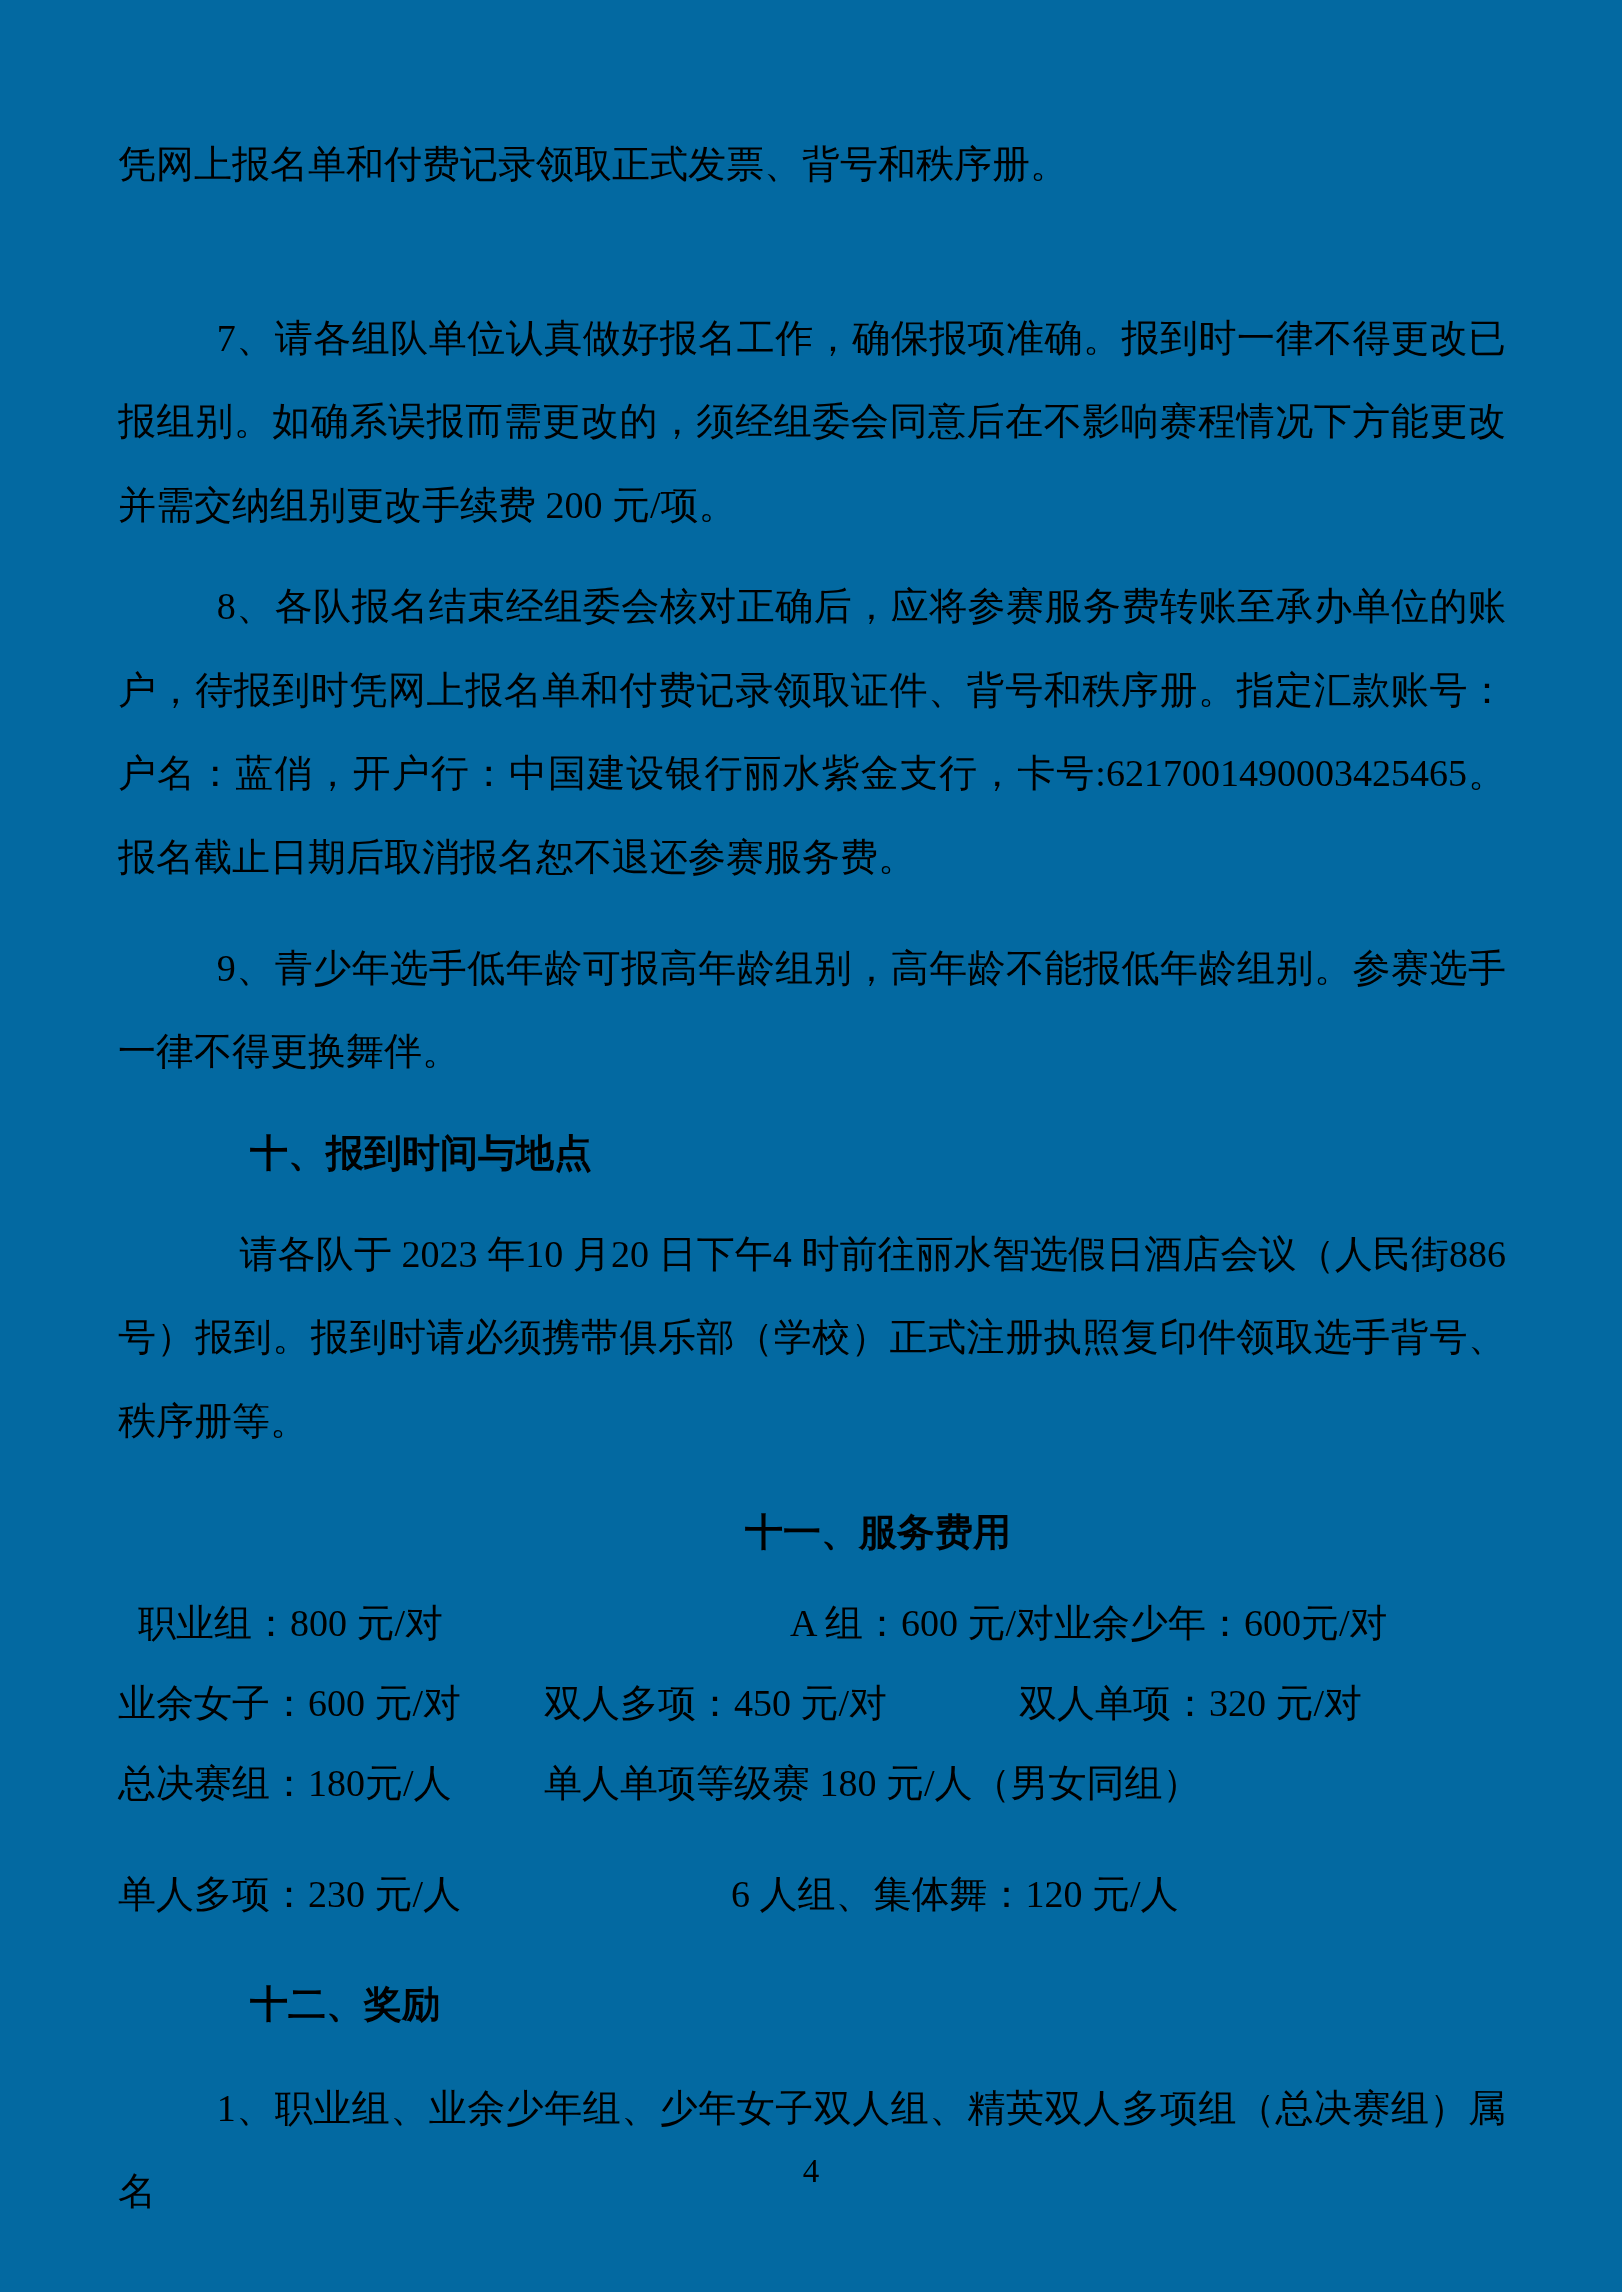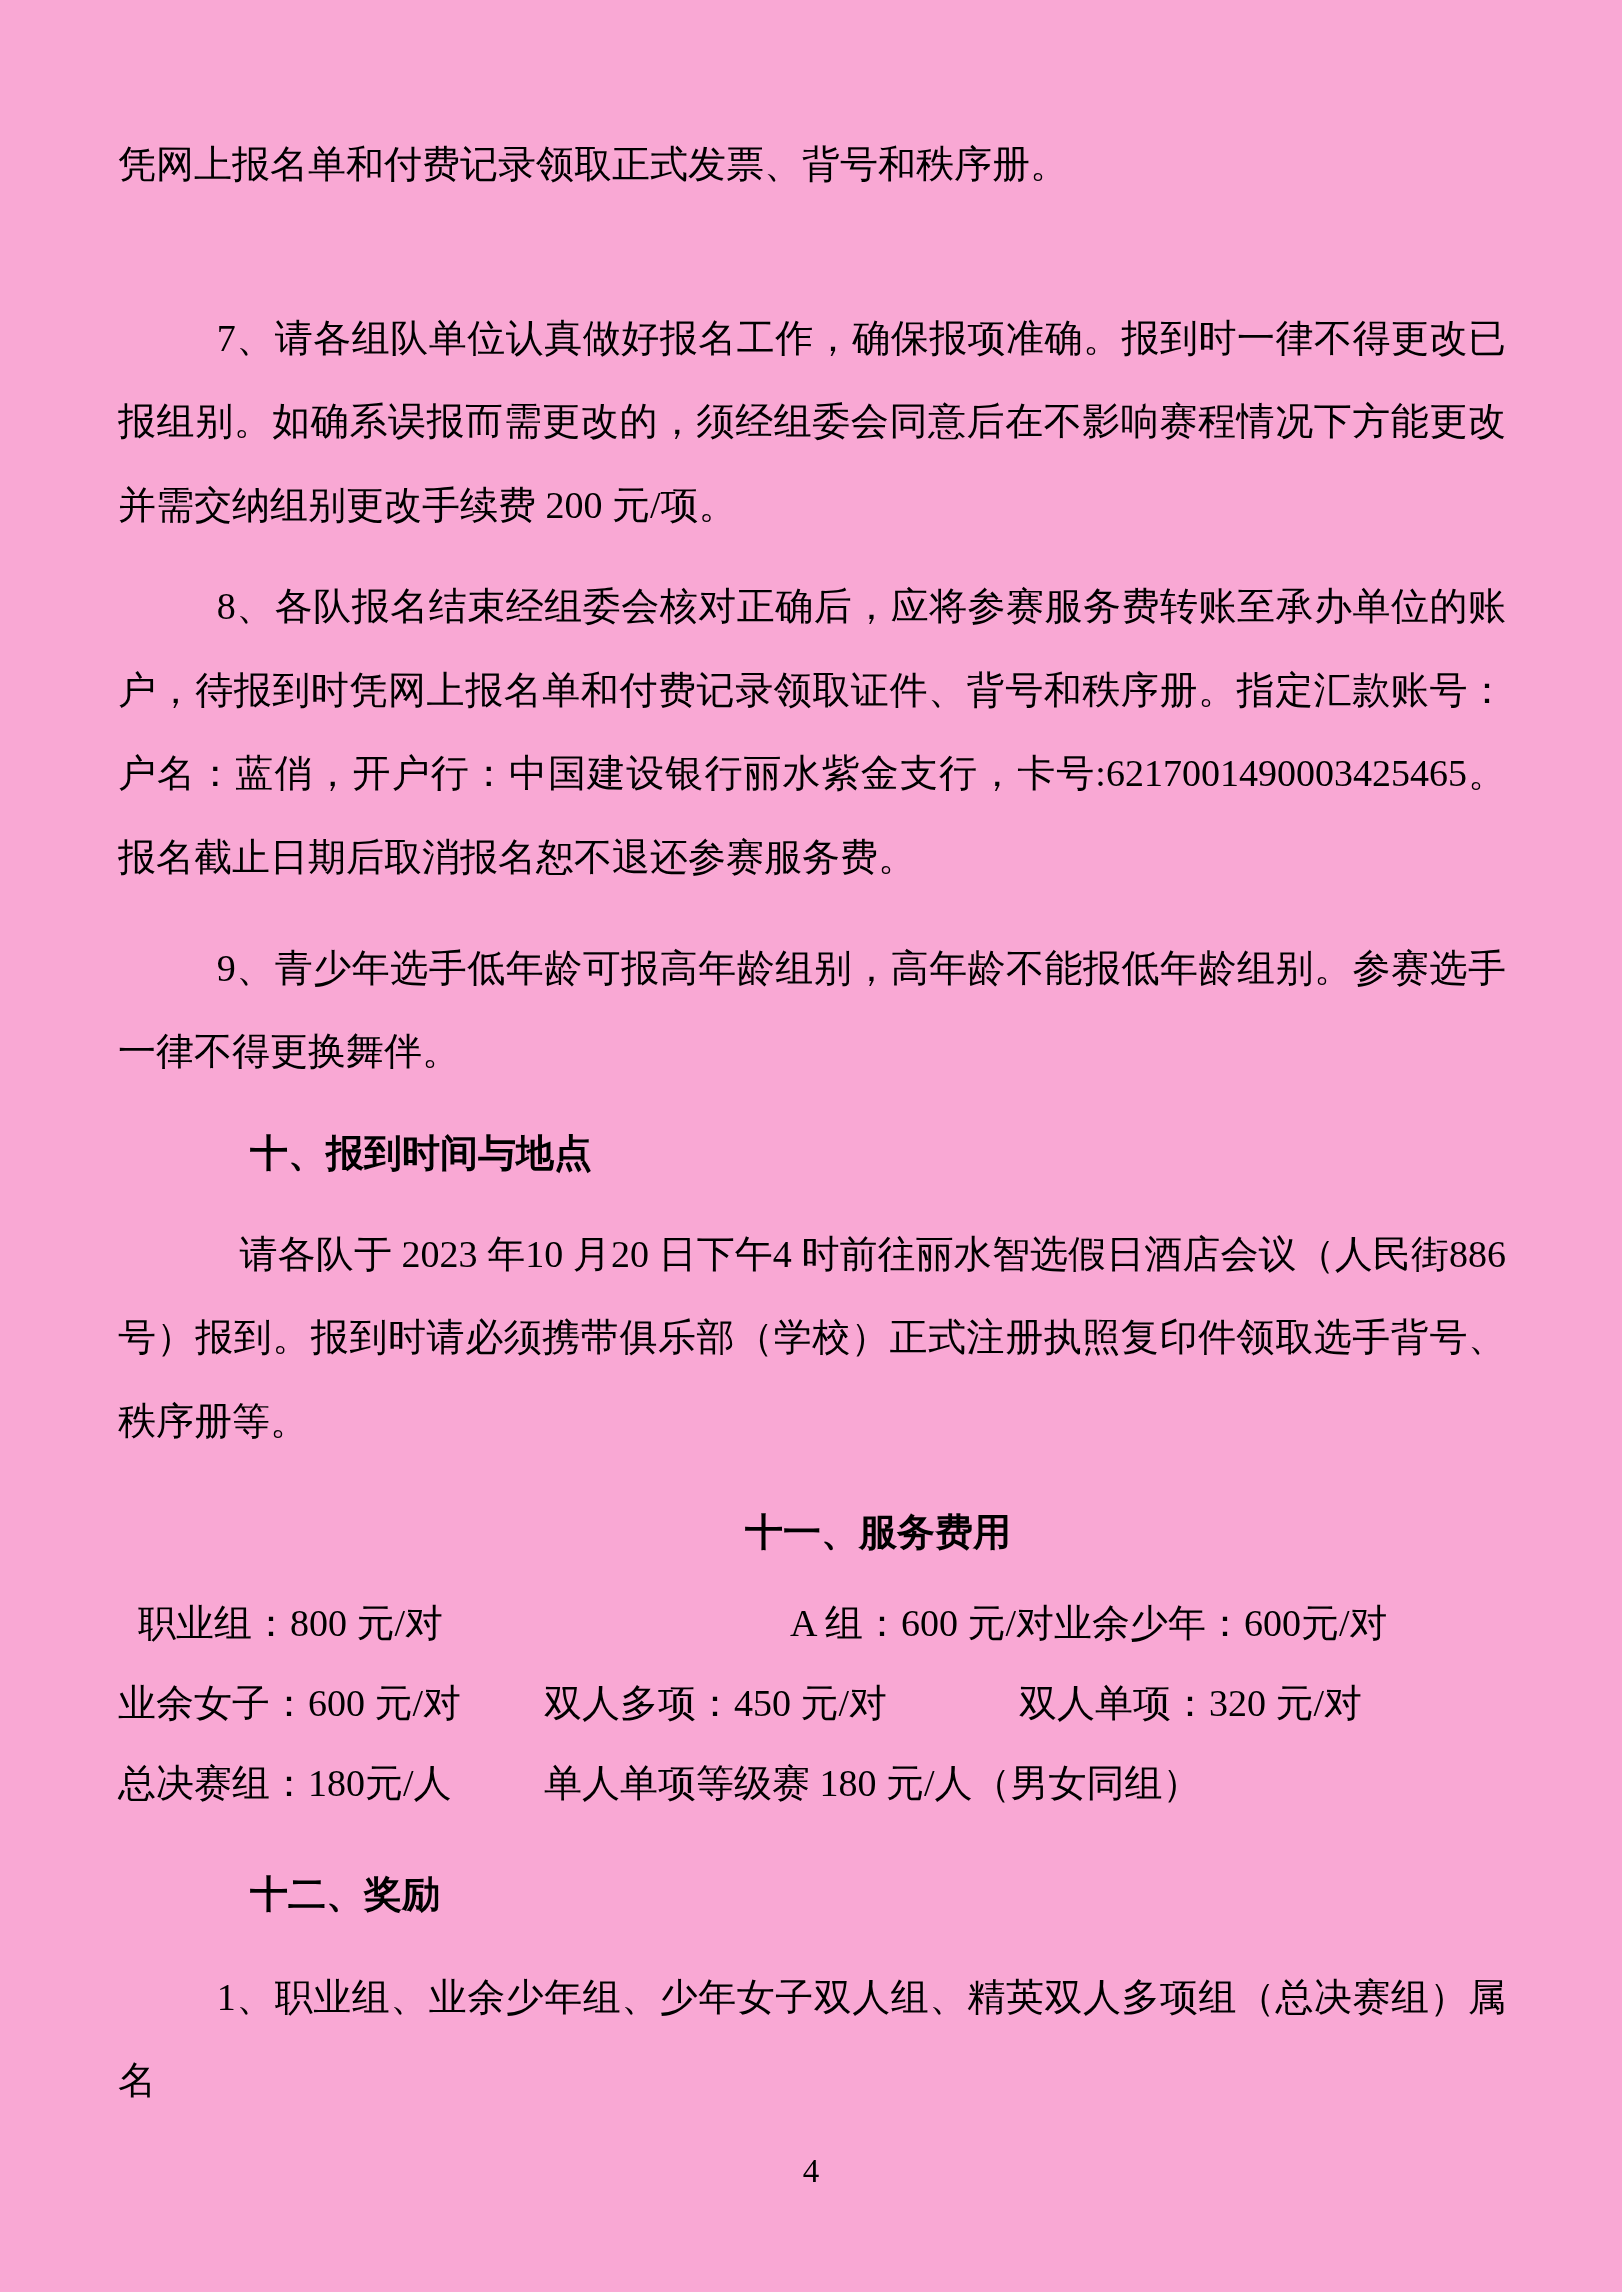--- a/index.html
+++ b/index.html
@@ -5,21 +5,21 @@
   html, body {
     margin: 0;
     padding: 0;
     background: #ffffff;
   }
   .page {
     position: relative;
     width: 1622px;
     height: 2293px;
     box-sizing: border-box;
-    background: #f9a8d4;
+    background: #0369a1;
     color: #000000;
     font-family: "Liberation Serif", "DejaVu Serif", serif;
     font-size: 38px;
     padding: 123px 116px 0 118px;
     overflow: hidden;
   }
   p {
     margin: 0;
     line-height: 2.2;
     text-align: justify;
@@ -90,20 +90,24 @@
     </p>
     <p class="fee-row">
       <span class="col w435">业余女子：600 元/对</span>
       <span class="col w485">双人多项：450 元/对</span>
       <span class="col">双人单项：320 元/对</span>
     </p>
     <p class="fee-row">
       <span class="col w435">总决赛组：180元/人</span>
       <span class="col">单人单项等级赛 180 元/人（男女同组）</span>
     </p>
+    <p class="fee-row fee-row-4">
+      <span class="col w625">单人多项：230 元/人</span>
+      <span class="col">6 人组、集体舞：120 元/人</span>
+    </p>
   </div>
 
   <div class="section-heading heading-12">十二、奖励</div>
 
   <p class="para-12-1">1、职业组、业余少年组、少年女子双人组、精英双人多项组（总决赛组）属名</p>
 
   <div class="page-number">4</div>
 
 </div>
 

